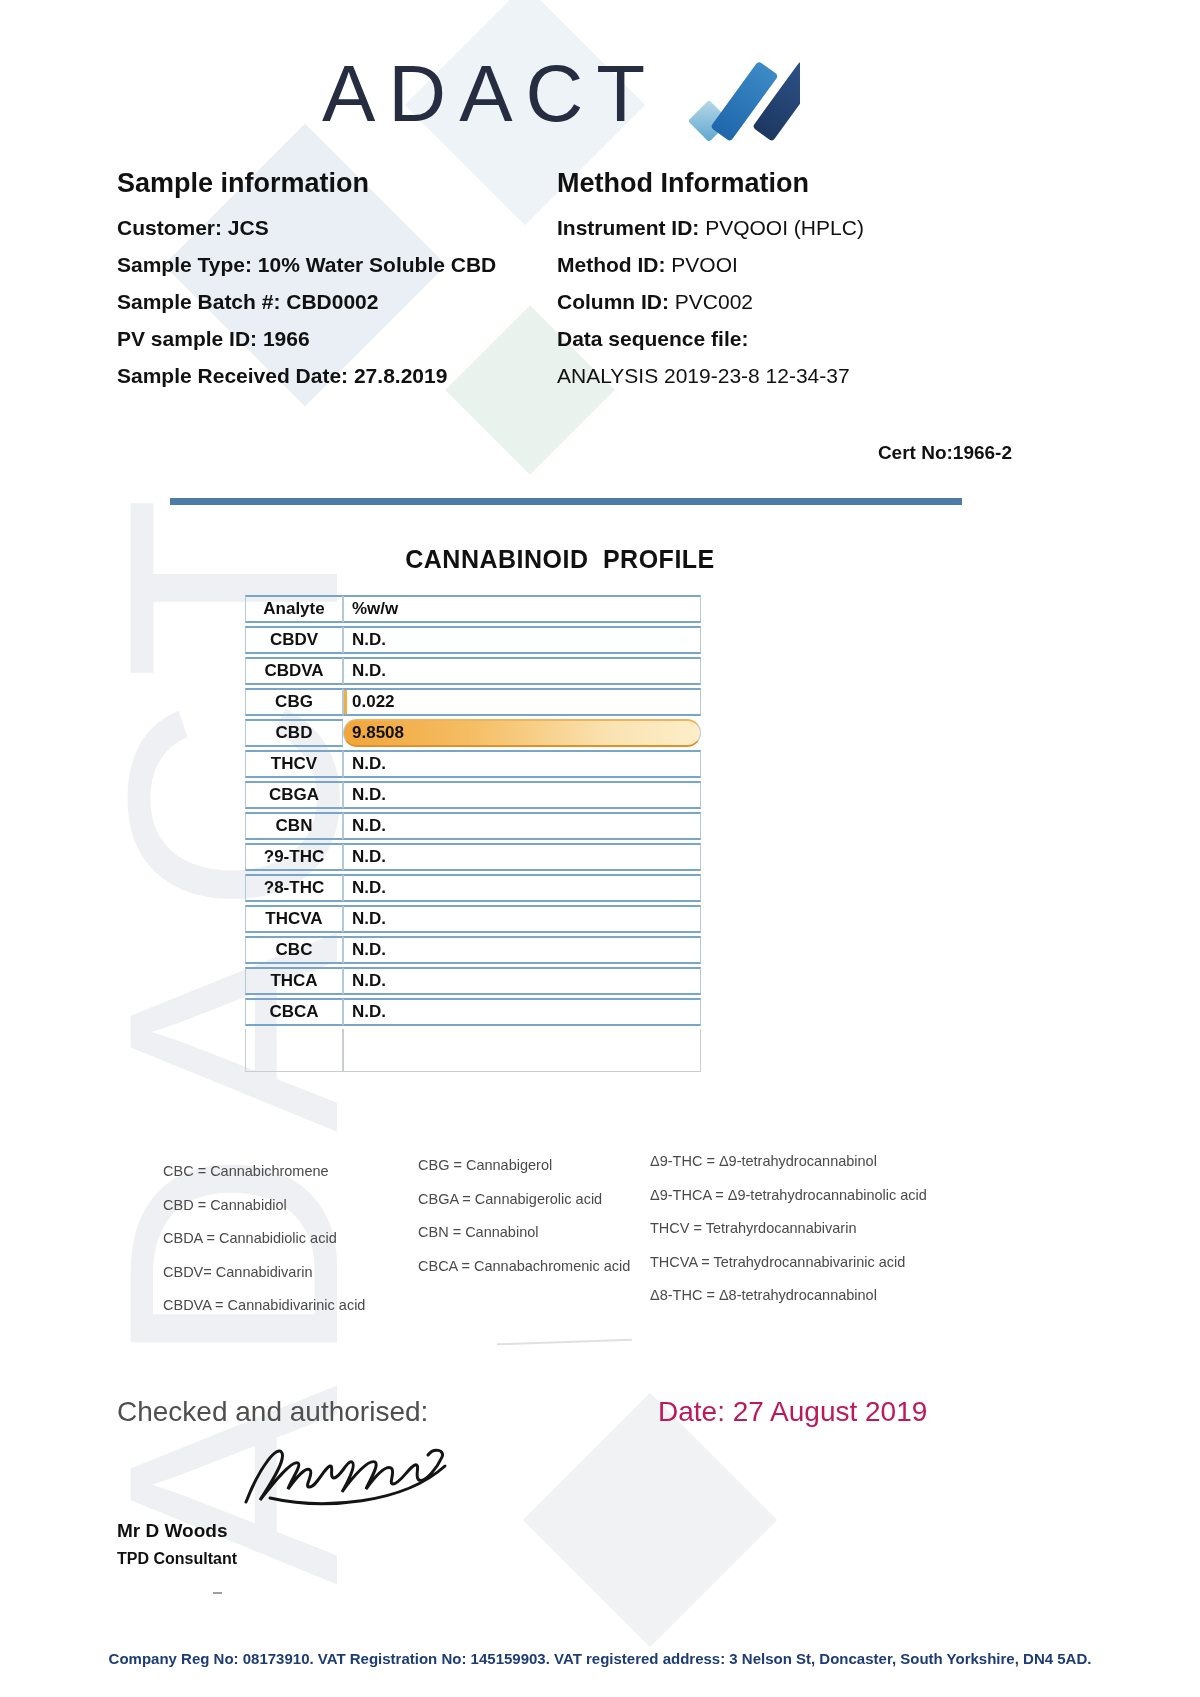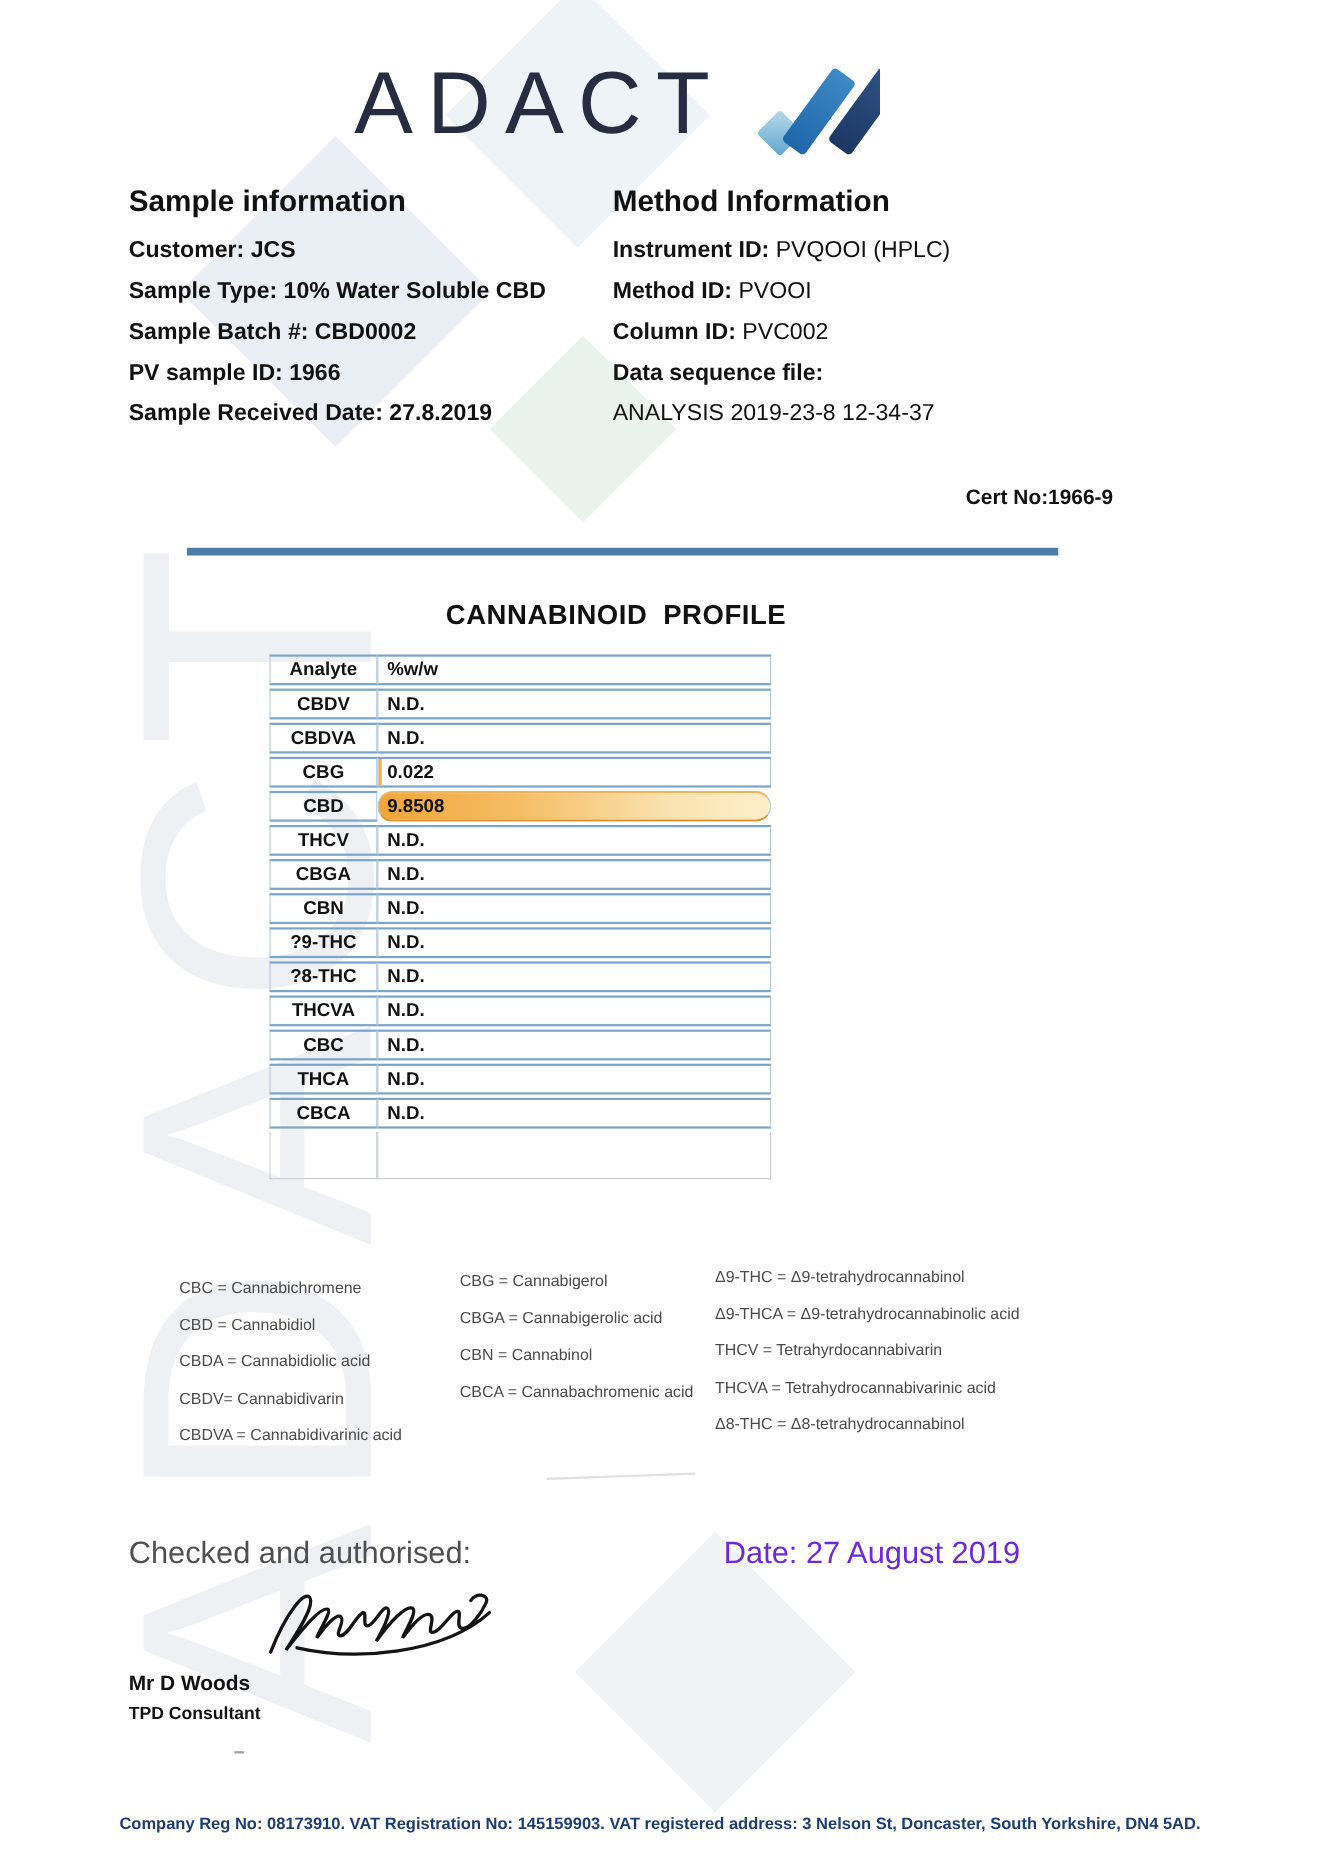--- a/index.html
+++ b/index.html
@@ -62,21 +62,21 @@
   }
   
   .legend-col{position:absolute;font-size:14.5px;color:#4a4a4a;}
   .legend-col div{height:33.5px;white-space:nowrap;}
   .legend-col-1{left:163px;top:1163px;}
   .legend-col-2{left:418px;top:1157px;}
   .legend-col-3{left:650px;top:1153px;}
   .pen-mark{position:absolute;left:497px;top:1341px;width:135px;height:2px;background:#e0e0e0;transform:rotate(-2deg);}
   
   .checked-label{position:absolute;left:117px;top:1396px;font-size:28px;color:#4f4f4f;}
-  .date-label{position:absolute;left:658px;top:1396px;font-size:28px;color:#6d28d9;}
+  .date-label{position:absolute;left:658px;top:1396px;font-size:28px;color:#be185d;}
   .signature{position:absolute;left:238px;top:1438px;}
   .signatory-name{position:absolute;left:117px;top:1520px;font-size:19px;font-weight:bold;color:#111;}
   .signatory-title{position:absolute;left:117px;top:1550px;font-size:16px;font-weight:bold;color:#111;}
   .tiny-dash{position:absolute;left:213px;top:1592px;width:9px;height:2px;background:#9aa0a8;}
   
   .footer-line{
     position:absolute;left:0;top:1650px;width:1200px;text-align:center;
     font-size:15px;font-weight:bold;color:#1e3c74;
   }
 </style>
@@ -134,21 +134,21 @@
         <span class="info-value">PVOOI</span>
       </div>
       <div class="info-line">
         <span>Column ID:</span>
         <span class="info-value">PVC002</span>
       </div>
       <div class="info-line">Data sequence file:</div>
       <div class="info-line info-value">ANALYSIS 2019-23-8 12-34-37</div>
     </div>
 
-    <div class="cert-no">Cert No:1966-9</div>
+    <div class="cert-no">Cert No:1966-2</div>
     <div class="divider"></div>
 
     <div class="table-title">CANNABINOID PROFILE</div>
 
     <table class="profile-table">
       <thead>
         <tr>
           <th class="c1">Analyte</th>
           <th class="c2">%w/w</th>
         </tr>

